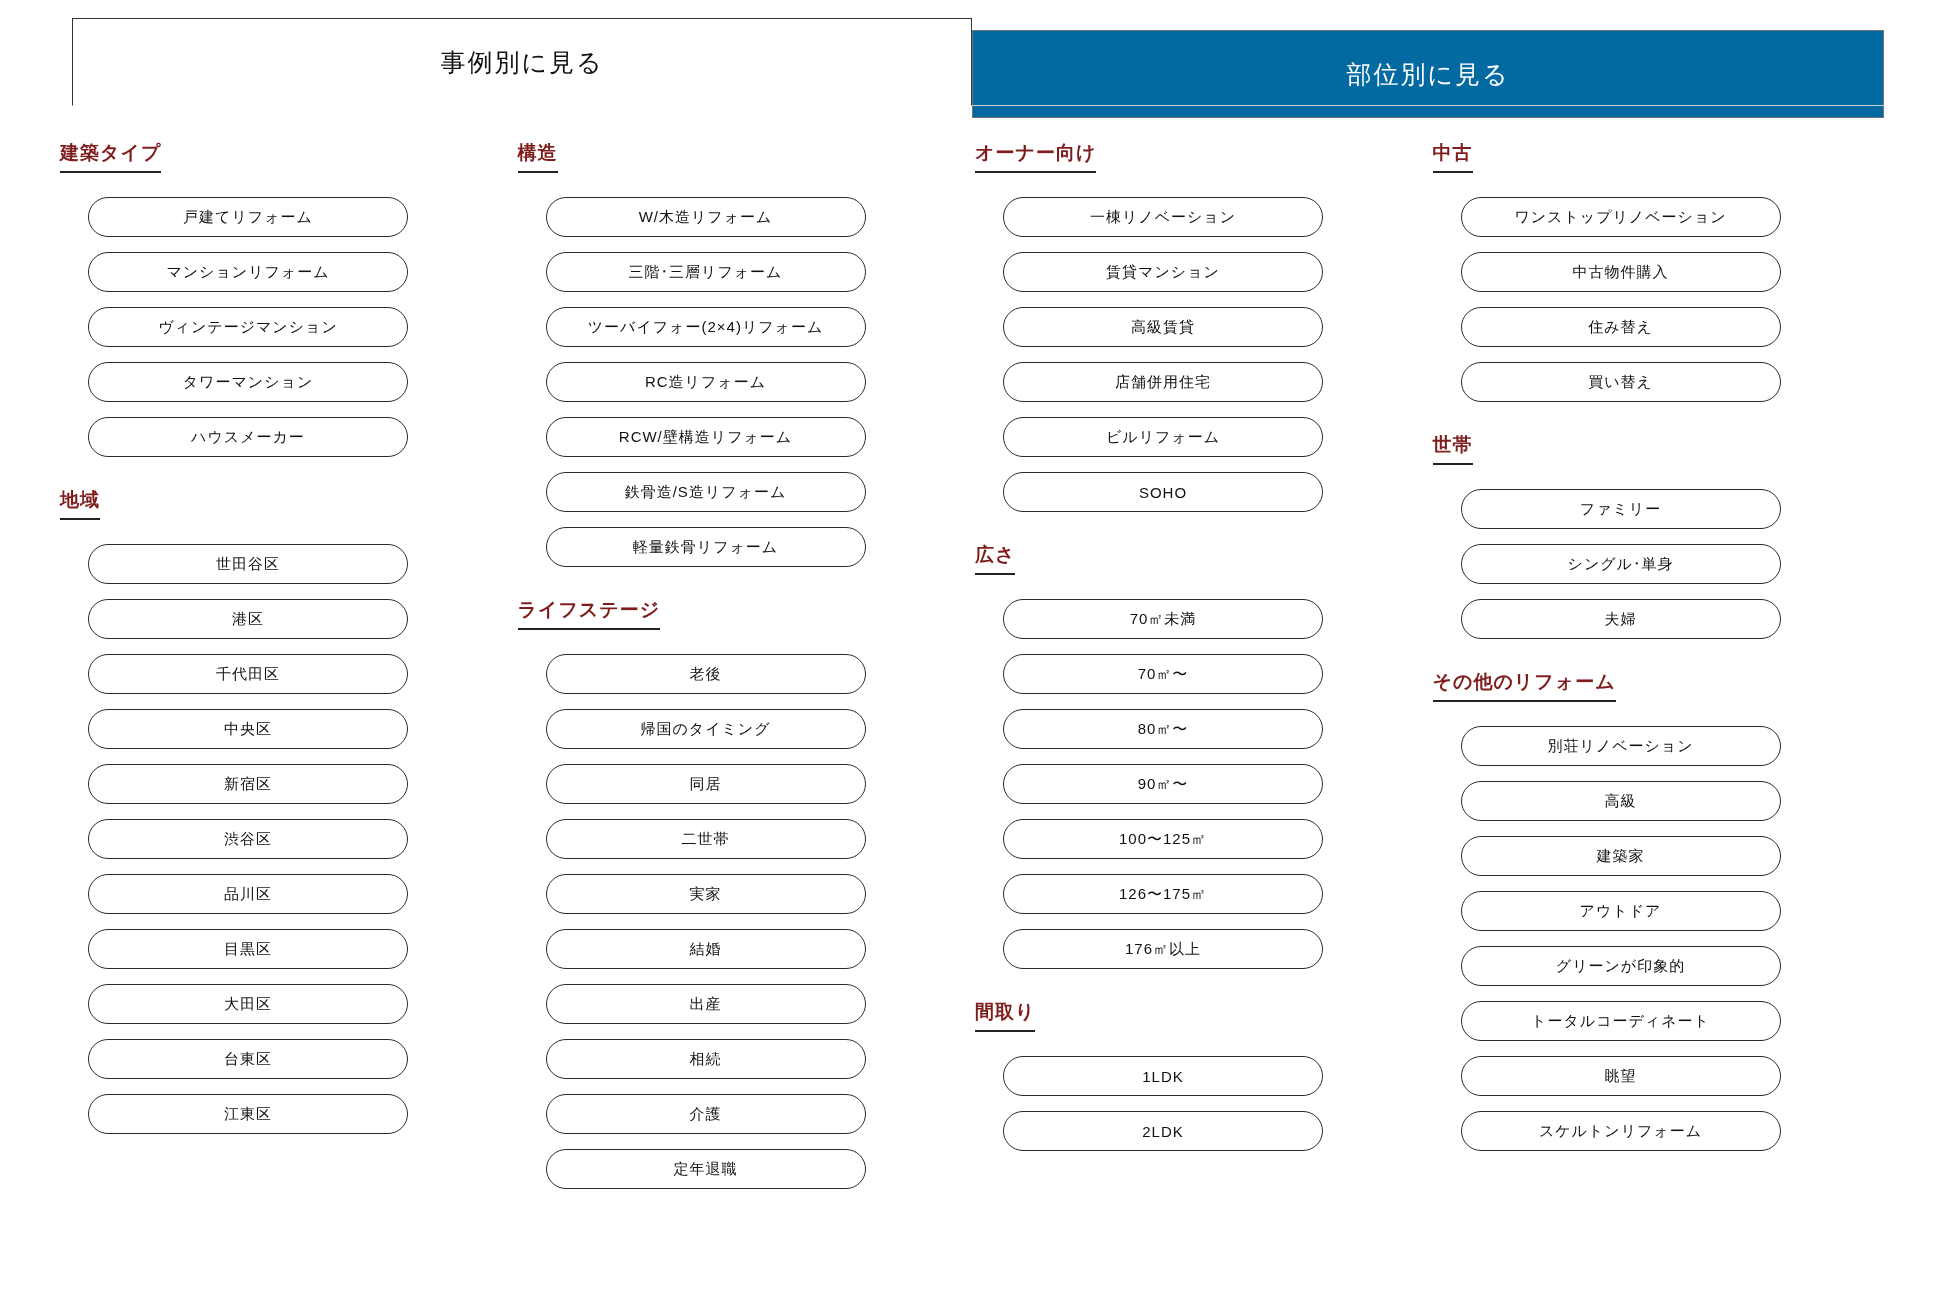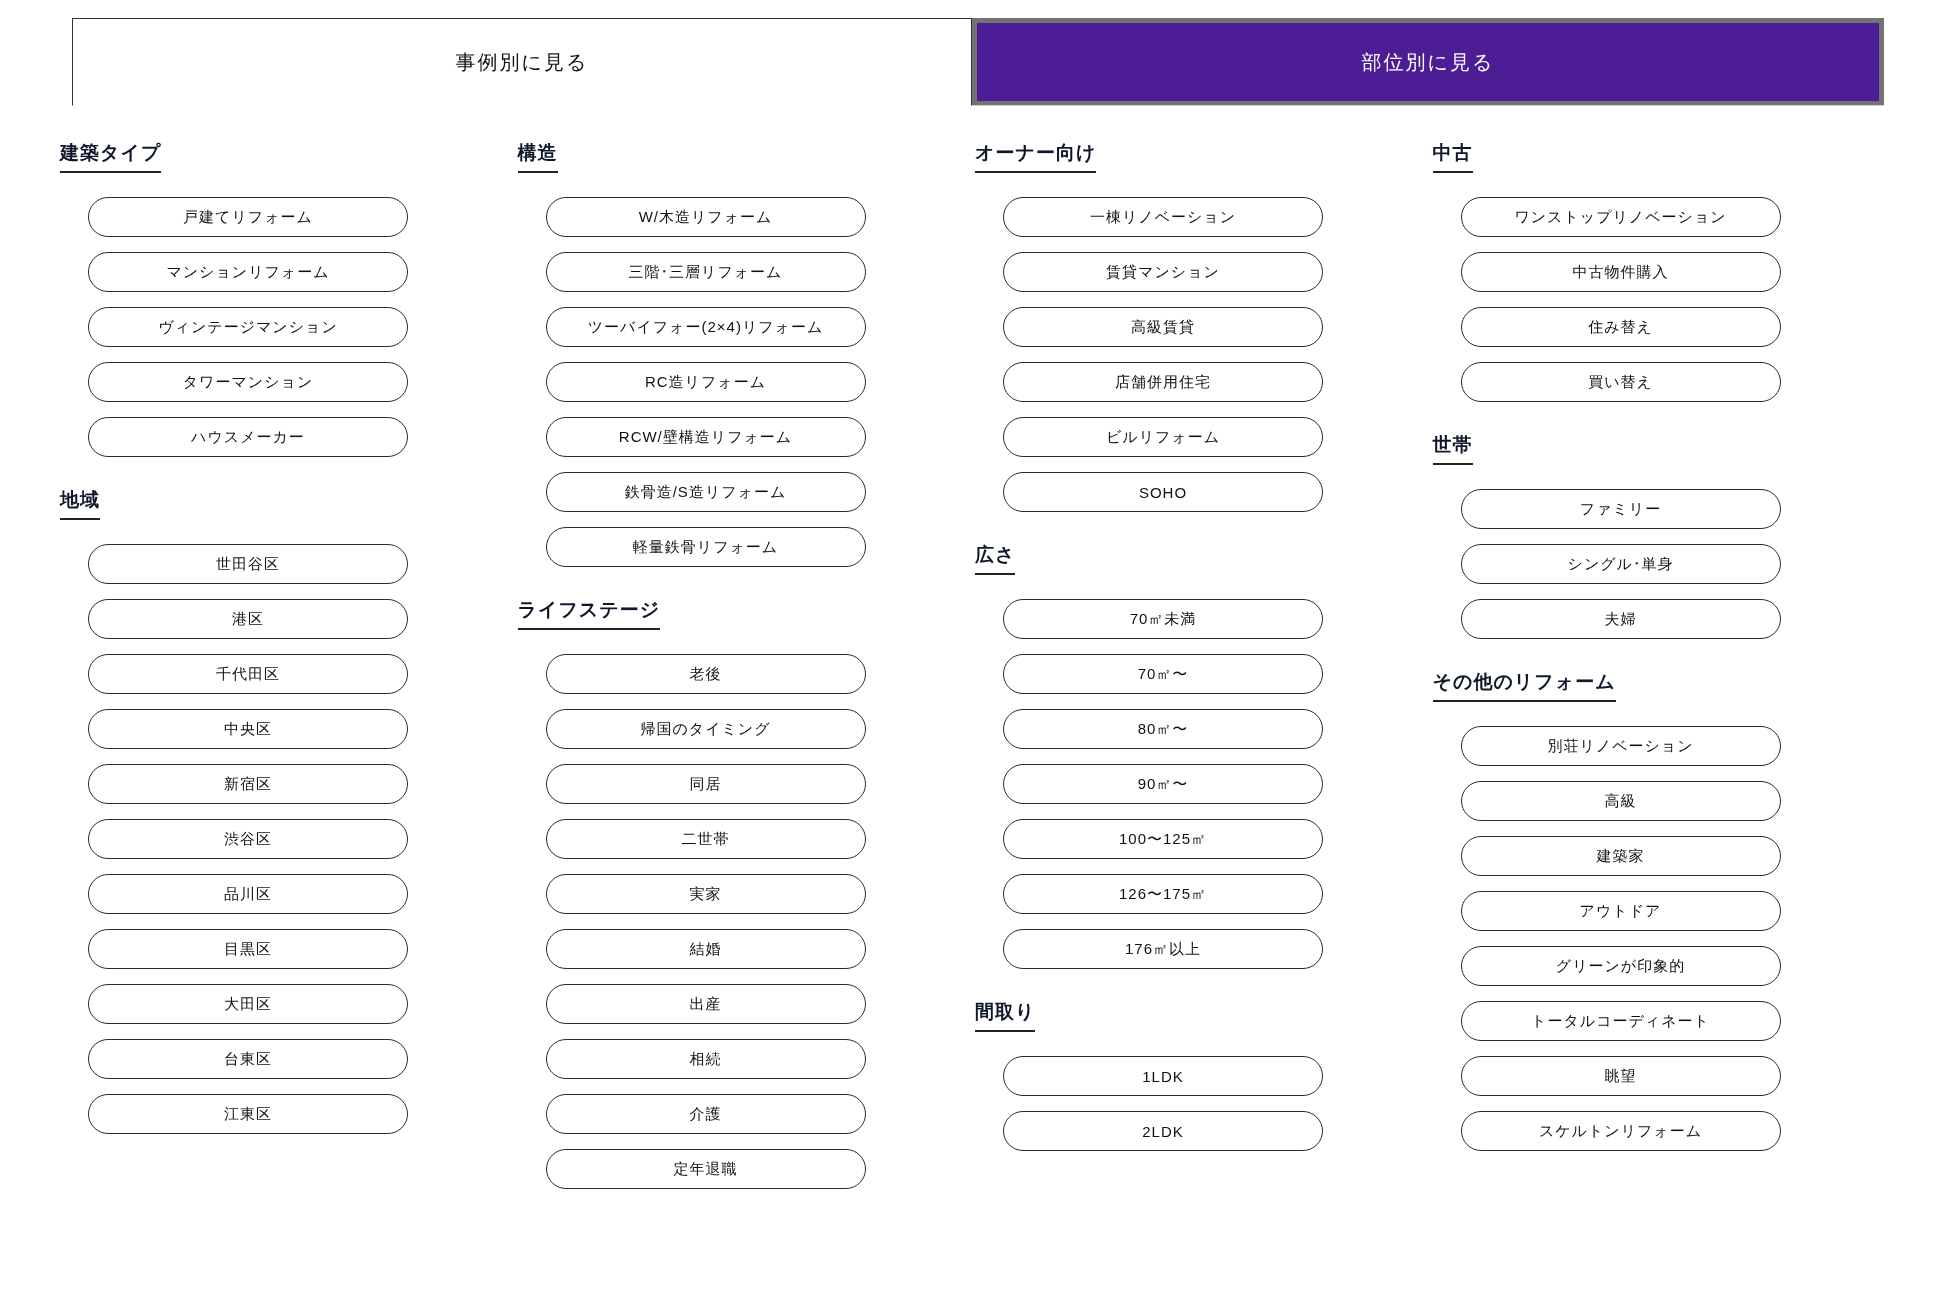--- a/index.html
+++ b/index.html
@@ -29,37 +29,38 @@
     width: 1812px;
     height: 88px;
     display: flex;
   }
   .tab {
     flex: 0 0 900px;
     height: 88px;
     display: flex;
     align-items: center;
     justify-content: center;
-    font-size: 20px;
+    font-size: 25px;
     letter-spacing: 2px;
     box-sizing: border-box;
   }
   .tab-active {
     background: #ffffff;
     border: 1px solid #333333;
     border-bottom: 1px solid #ffffff;
     color: #111111;
     position: relative;
     z-index: 3;
   }
   .tab-inactive {
     flex: 1 1 auto;
-    background: #4c1d95;
-    border: 5px solid #737373;
+    background: #0369a1;
+    border: 1px solid #737373;
     color: #ffffff;
+    margin-top: 12px;
   }
   .tabs-underline {
     position: absolute;
     left: 72px;
     top: 105px;
     width: 1812px;
     height: 1px;
     background: #cfcfcf;
   }
 
@@ -79,21 +80,21 @@
     box-sizing: border-box;
     padding-right: 10px;
   }
 
   .group { margin-bottom: 30px; }
 
   .group-title {
     font-size: 19px;
     font-weight: bold;
     letter-spacing: 1px;
-    color: #0f172a;
+    color: #7f1d1d;
     display: inline-block;
     padding-bottom: 5px;
     border-bottom: 2px solid #222222;
     margin: 0 0 24px 10px;
   }
 
   .pill {
     width: 320px;
     height: 40px;
     margin: 0 auto 15px auto;

